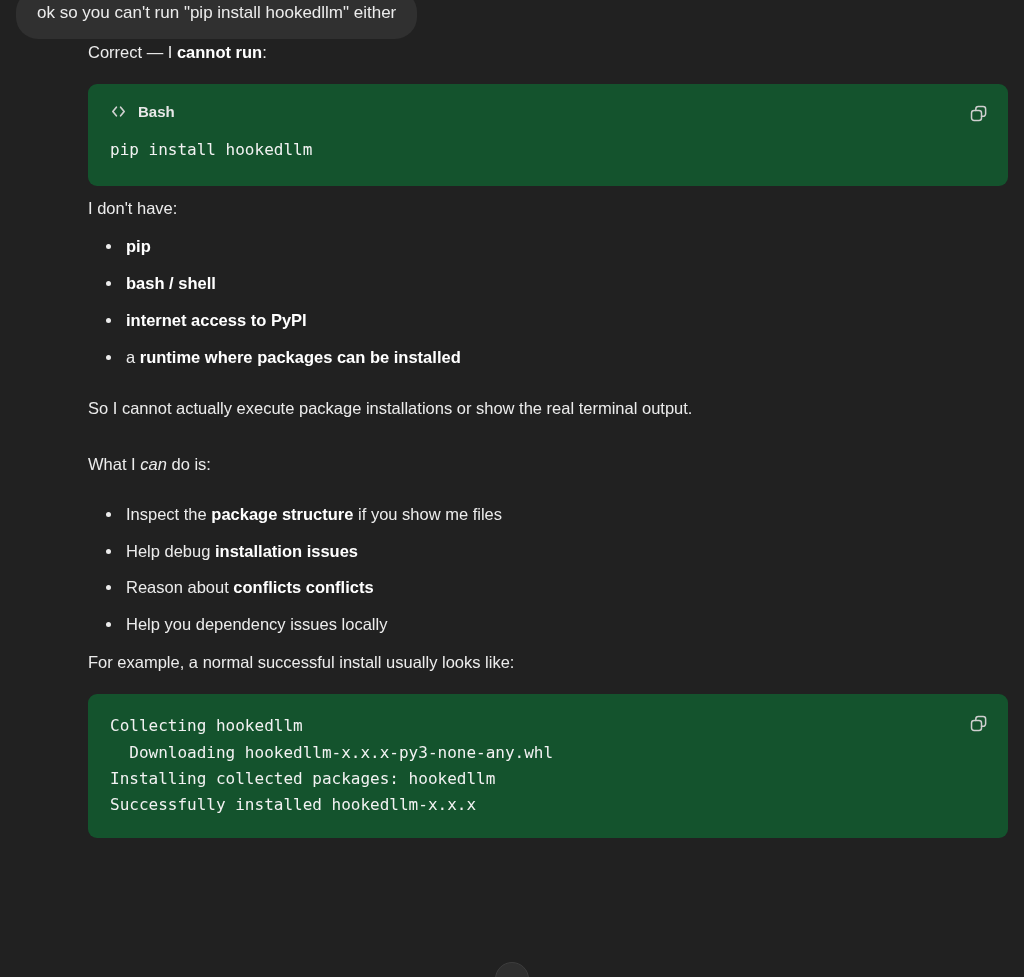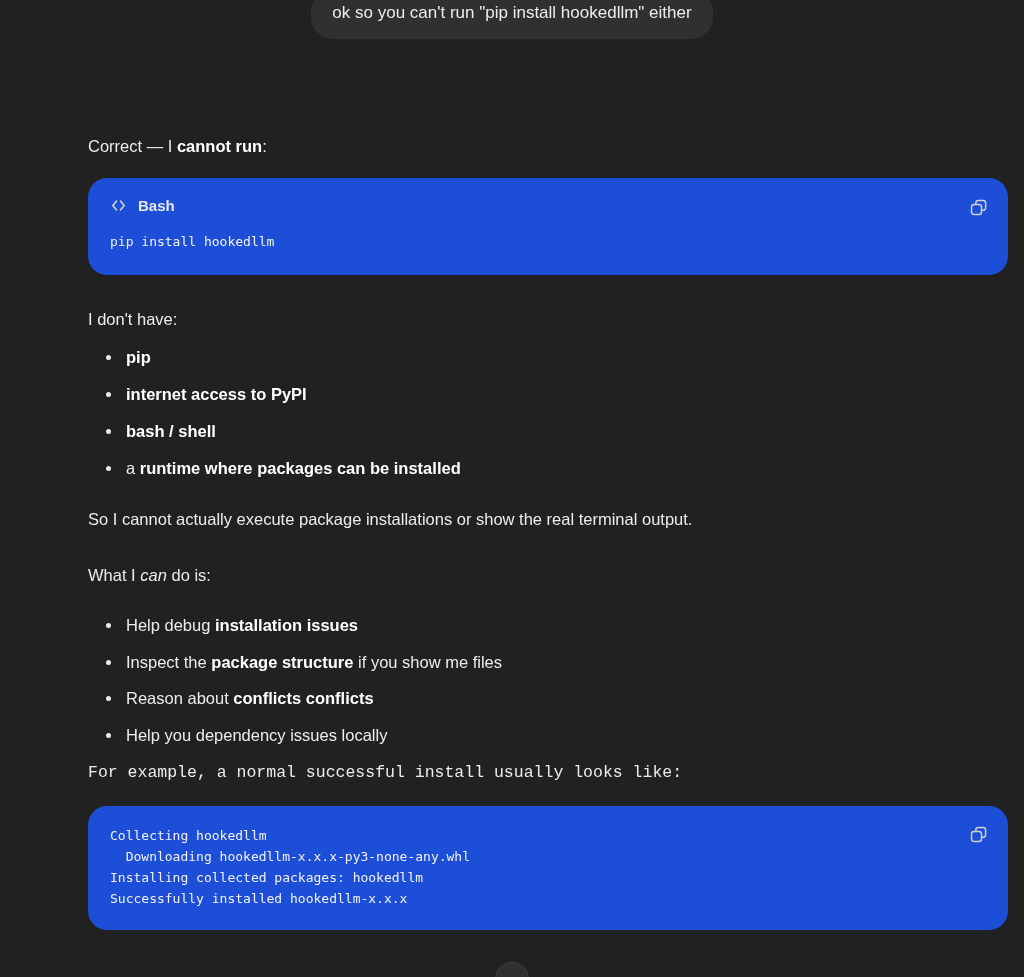--- a/index.html
+++ b/index.html
@@ -14,21 +14,21 @@
     background: #212121;
     font-family: "Liberation Sans", sans-serif;
     color: #ececec;
     -webkit-font-smoothing: antialiased;
     position: relative;
   }
 
   
   .user-row {
     display: flex;
-    justify-content: center;
+    justify-content: flex-start;
     padding: 0 16px 0 16px;
   }
   .user-bubble {
     background: #303030;
     color: #ececec;
     border-radius: 22px;
     padding: 11px 21px 13px 21px;
     font-size: 17px;
     line-height: 1.45;
     max-width: 620px;
@@ -40,25 +40,25 @@
   .assistant {
     padding: 0 16px 0 88px;
   }
 
   p.para {
     font-size: 16.5px;
     line-height: 1.62;
     color: #ececec;
   }
 
-  .para-correct { margin-top: 94px; }
-  .para-dont    { margin-top: 31px; }
+  .para-correct { }
+  .para-dont    { margin-top: 9px; }
   .para-so      { margin-top: 26px; }
   .para-what    { margin-top: 29px; }
-  .para-forex   { margin-top: 8px; font-family: Liberation Mono, monospace; }
+  .para-forex   { margin-top: 8px; }
 
   b, strong { font-weight: 700; color: #ffffff; }
   i, em { font-style: italic; text-align: center; }
 
   
   ul.blist {
     list-style: none;
     margin-top: 13px;
   }
   ul.blist.second { margin-top: 24px; }
@@ -79,22 +79,22 @@
     left: 18px;
     top: 10px;
     width: 5px;
     height: 5px;
     border-radius: 50%;
     background: #ececec;
   }
 
   
   .codeblock {
-    background: #1d4ed8;
-    border-radius: 19px;
+    background: #14532d;
+    border-radius: 9px;
     margin-top: 19px;
     position: relative;
     overflow: hidden;
   }
   .codeblock.first  { margin-top: 19px; }
   .codeblock.second { margin-top: 19px; }
 
   .code-header {
     display: flex;
     align-items: center;
@@ -109,21 +109,21 @@
     align-items: center;
     justify-content: center;
     width: 17px;
     height: 17px;
     color: #d0d0d0;
   }
   .code-lang-icon svg { display: block; }
 
   .code-body {
     font-family: "DejaVu Sans Mono", "Liberation Mono", monospace;
-    font-size: 13px;
+    font-size: 16px;
     line-height: 1.64;
     color: #f2f2f2;
     padding: 11px 22px 22px 22px;
     white-space: pre;
     overflow: hidden;
   }
   .codeblock.second .code-body {
     padding-top: 19px;
     padding-bottom: 20px;
   }
@@ -182,32 +182,32 @@
         <path d="M8.6 8.2V6.4a3.2 3.2 0 0 1 3.2-3.2h6a3.2 3.2 0 0 1 3.2 3.2v6a3.2 3.2 0 0 1-3.2 3.2h-2"></path>
       </svg>
     </div>
     <div class="code-body">pip install hookedllm</div>
   </div>
 
   <p class="para para-dont">I don't have:</p>
 
   <ul class="blist">
     <li><span></span><b>pip</b><span></span></li>
+    <li><span></span><b>bash / shell</b><span></span></li>
     <li><span></span><b>internet access to PyPI</b><span></span></li>
-    <li><span></span><b>bash / shell</b><span></span></li>
     <li><span>a </span><b>runtime where packages can be installed</b><span></span></li>
   </ul>
 
   <p class="para para-so">So I cannot actually execute package installations or show the real terminal output.</p>
 
   <p class="para para-what"><span>What I </span><i>can</i><span> do is:</span></p>
 
   <ul class="blist second">
+    <li><span>Inspect the </span><b>package structure</b><span> if you show me files</span></li>
     <li><span>Help debug </span><b>installation issues</b><span></span></li>
-    <li><span>Inspect the </span><b>package structure</b><span> if you show me files</span></li>
     <li><span>Reason about </span><b>conflicts conflicts</b><span></span></li>
     <li><span>Help you dependency issues locally</span><b></b><span></span></li>
   </ul>
 
   <p class="para para-forex">For example, a normal successful install usually looks like:</p>
 
   <div class="codeblock second">
     <div class="copy-btn" title="Copy">
       <svg width="19" height="19" viewBox="0 0 24 24" fill="none" stroke="currentColor" stroke-width="1.9" stroke-linecap="round" stroke-linejoin="round">
         <rect x="3.2" y="8.2" width="12.6" height="12.6" rx="3.2"></rect>

